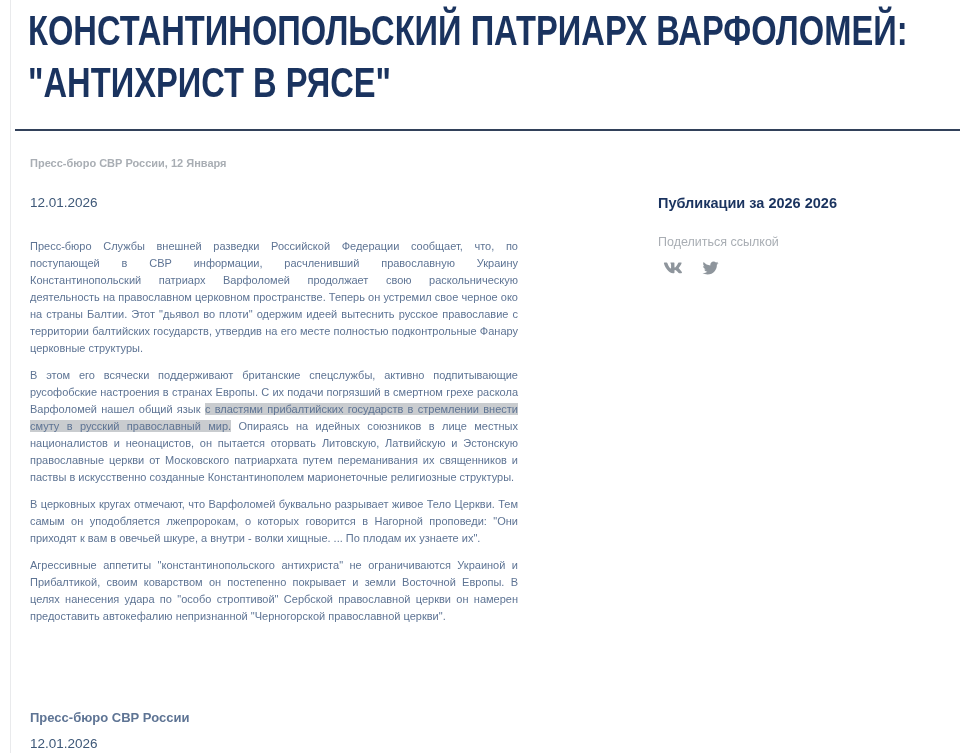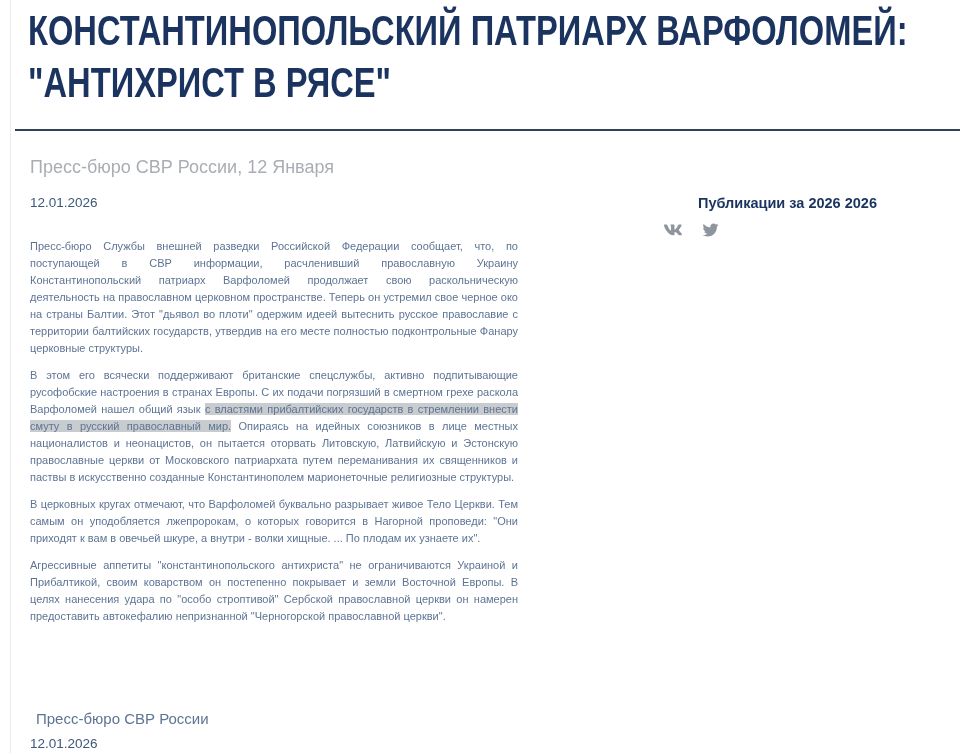--- a/index.html
+++ b/index.html
@@ -19,46 +19,46 @@
     color:var(--title);
     transform:scaleX(0.76);transform-origin:0 0;
     white-space:nowrap;letter-spacing:0;
   }
   .divider{
     position:absolute;left:15px;right:0;top:129px;height:2px;
     background:var(--divider);
   }
   .byline{
     position:absolute;left:30px;top:157px;
-    font-size:18px;color:var(--muted);
+    font-size:11px;color:var(--muted);font-weight:bold;
   }
   .date-top{
     position:absolute;left:30px;top:195px;
     font-size:13.5px;color:var(--date);
   }
   .article{
     position:absolute;left:30px;top:238px;width:488px;
     font-size:11px;line-height:17px;color:var(--body_text);
     text-align:justify;
   }
   .article p{margin:0 0 10px 0;}
   .hl{background:var(--highlight_bg);}
   .sidebar{position:absolute;left:658px;top:195px;width:280px;}
   .pub{
-    font-size:14.5px;font-weight:bold;color:var(--title);margin-left:40px;
+    font-size:14.5px;font-weight:bold;color:var(--title);
   }
   .share{
     margin-top:24px;font-size:12.5px;color:var(--muted);
   }
   .icons{margin-top:10px;display:flex;align-items:center;gap:14px;}
   .icon{display:inline-flex;align-items:center;cursor:pointer;text-decoration:none;}
   .icon svg{fill:var(--icon);}
   .footer-author{
-    position:absolute;left:36px;top:710px;
-    font-size:15px;color:var(--body_text);
+    position:absolute;left:30px;top:710px;
+    font-size:13px;color:var(--body_text);font-weight:bold;
   }
   .date-bottom{
     position:absolute;left:30px;top:736px;
     font-size:13.5px;color:var(--date);
   }
 </style>
 </head>
 <body>
 
 <div class="left-rule"></div>
@@ -75,20 +75,21 @@
 
 <div class="article">
   <p>Пресс-бюро Службы внешней разведки Российской Федерации сообщает, что, по поступающей в СВР информации, расчленивший православную Украину Константинопольский патриарх Варфоломей продолжает свою раскольническую деятельность на православном церковном пространстве. Теперь он устремил свое черное око на страны Балтии. Этот "дьявол во плоти" одержим идеей вытеснить русское православие с территории балтийских государств, утвердив на его месте полностью подконтрольные Фанару церковные структуры.</p>
   <p><span>В этом его всячески поддерживают британские спецслужбы, активно подпитывающие русофобские настроения в странах Европы. С их подачи погрязший в смертном грехе раскола Варфоломей нашел общий язык </span><span class="hl">с властями прибалтийских государств в стремлении внести смуту в русский православный мир.</span><span> Опираясь на идейных союзников в лице местных националистов и неонацистов, он пытается оторвать Литовскую, Латвийскую и Эстонскую православные церкви от Московского патриархата путем переманивания их священников и паствы в искусственно созданные Константинополем марионеточные религиозные структуры.</span></p>
   <p>В церковных кругах отмечают, что Варфоломей буквально разрывает живое Тело Церкви. Тем самым он уподобляется лжепророкам, о которых говорится в Нагорной проповеди: "Они приходят к вам в овечьей шкуре, а внутри - волки хищные. ... По плодам их узнаете их".</p>
   <p>Агрессивные аппетиты "константинопольского антихриста" не ограничиваются Украиной и Прибалтикой, своим коварством он постепенно покрывает и земли Восточной Европы. В целях нанесения удара по "особо строптивой" Сербской православной церкви он намерен предоставить автокефалию непризнанной "Черногорской православной церкви".</p>
 </div>
 
 <aside class="sidebar">
   <div class="pub">Публикации за 2026 2026</div>
+  <div class="share">Поделиться ссылкой</div>
   <div class="icons">
     <a class="icon">
       <svg width="29" height="18" viewBox="0 0 576 512" xmlns="http://www.w3.org/2000/svg">
           <path d="M545 117.7c3.5-11.9 0-20.7-17-20.7h-56.1c-14.3 0-20.9 7.6-24.4 15.9 0 0-28.6 69.8-69.1 115.1-13.1 13.1-19.1 17.3-26.2 17.3-3.5 0-8.8-4.2-8.8-16.1V117.7c0-14.3-4-20.7-16-20.7h-88.2c-9 0-14.4 6.7-14.4 13 0 13.6 20.3 16.7 22.4 55v83.1c0 18.2-3.3 21.5-10.3 21.5-19.1 0-65.5-70.1-93.1-150.3-5.4-15.6-10.8-21.9-25.1-21.9H62.6c-16 0-19.2 7.6-19.2 15.9 0 14.9 19.1 89 89 186.9 46.6 66.9 112.2 103.1 171.9 103.1 35.8 0 40.2-8.1 40.2-21.9v-50.4c0-16 3.4-19.2 14.7-19.2 8.3 0 22.6 4.2 55.9 36.3 38.1 38.1 44.4 55.2 65.8 55.2h56.1c16 0 24-8.1 19.4-23.9-5.1-15.8-23.2-38.7-47.3-65.8-13.1-15.5-32.7-32.2-38.6-40.5-8.3-10.7-5.9-15.5 0-25 0-.1 68.2-96 75.2-128.6z"></path>
         </svg>
     </a>
     <a class="icon">
       <svg width="19" height="16" viewBox="0 0 512 512" xmlns="http://www.w3.org/2000/svg">
           <path d="M459.37 151.716c.325 4.548.325 9.097.325 13.645 0 138.72-105.583 298.558-298.558 298.558-59.452 0-114.68-17.219-161.137-47.106 8.447.974 16.568 1.299 25.34 1.299 49.055 0 94.213-16.568 130.274-44.832-46.132-.975-84.792-31.188-98.112-72.772 6.498.974 12.995 1.624 19.818 1.624 9.421 0 18.843-1.3 27.614-3.573-48.081-9.747-84.143-51.98-84.143-102.985v-1.299c13.969 7.797 30.214 12.67 47.431 13.319-28.264-18.843-46.781-51.005-46.781-87.391 0-19.492 5.197-37.36 14.294-52.954 51.655 63.675 129.3 105.258 216.365 109.807-1.624-7.797-2.599-15.918-2.599-24.04 0-57.828 46.782-104.934 104.934-104.934 30.213 0 57.502 12.67 76.67 33.137 23.715-4.548 46.456-13.32 66.599-25.34-7.798 24.366-24.366 44.833-46.132 57.827 21.117-2.273 41.584-8.122 60.426-16.243-14.292 20.791-32.161 39.308-52.628 54.253z"></path>
         </svg>

